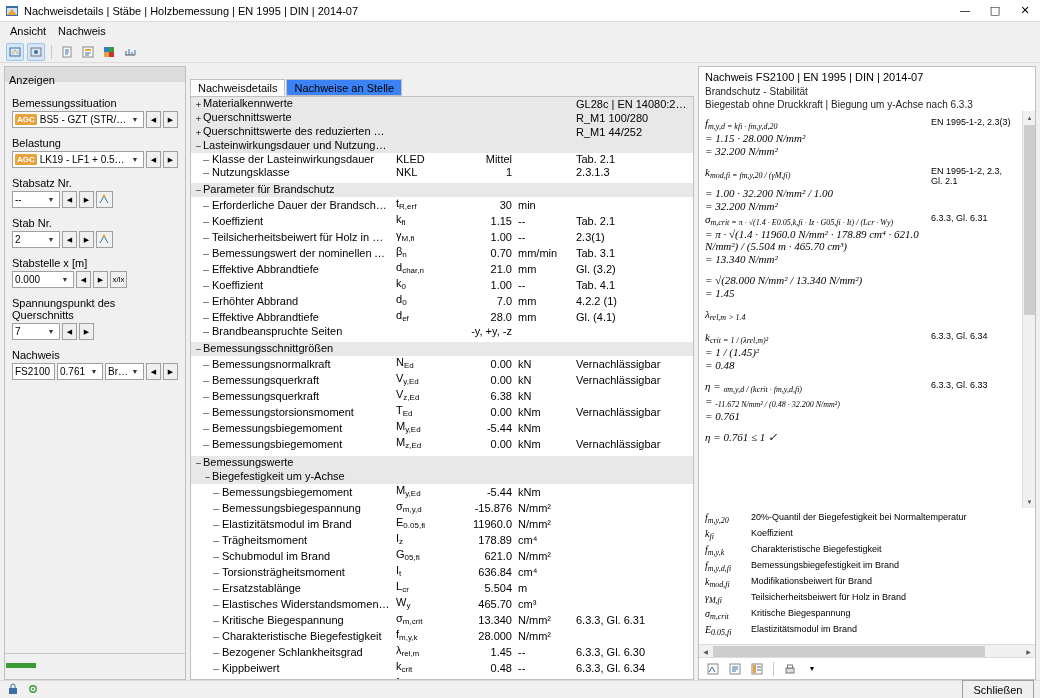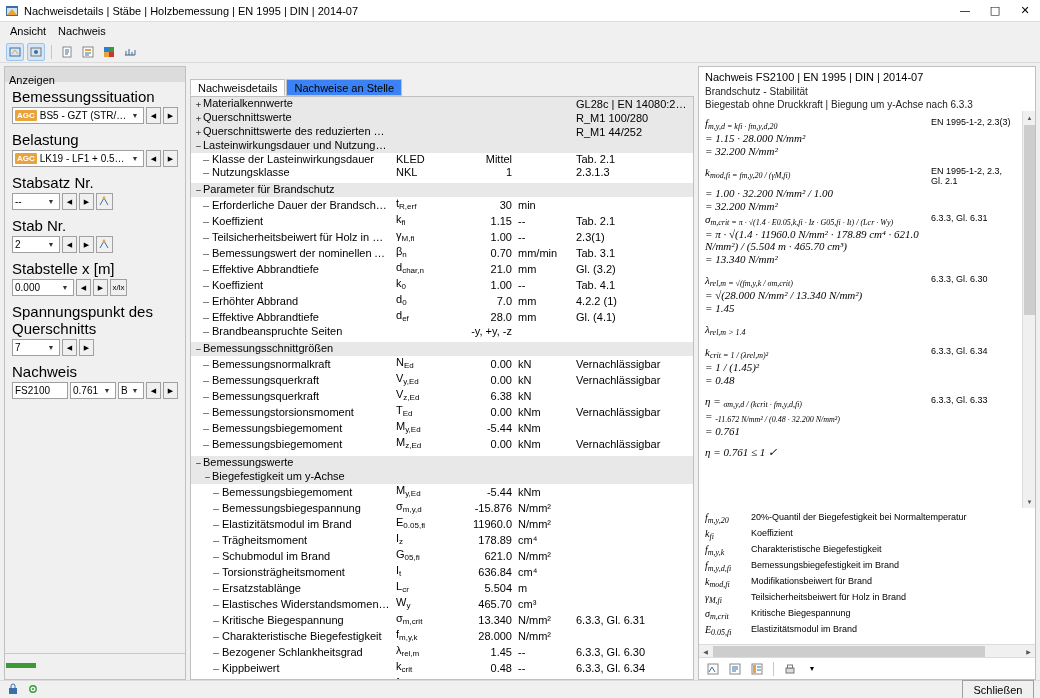--- a/index.html
+++ b/index.html
@@ -42,21 +42,21 @@
   
   .content { flex:1; display:flex; min-height:0; padding:0 0 0 0; }
 
   
   .leftpanel {
     width:182px; background:#f0f0f0; border:1px solid #c0c0c0; margin:3px 0 0 4px;
     display:flex; flex-direction:column; flex:none; position:relative;
   }
   .lp-head { background:#dcdcdc; height:15px; font-size:11px; padding:7px 4px; color:#000; }
   .lp-body { padding:6px 7px; }
-  .lbl { font-size:15px; color:#000; margin:0 0 2px 0; }
+  .lbl { font-size:11px; color:#000; margin:9px 0 2px 0; }
   .row { display:flex; align-items:center; gap:2px; margin-bottom:7px; }
   .combo {
     height:17px; background:#fff; border:1px solid #a0a0a0; display:flex; align-items:center;
     font-size:10px; padding:0 2px; overflow:hidden; white-space:nowrap; flex:1; min-width:0;
   }
   .combo .txt { overflow:hidden; text-overflow:ellipsis; white-space:nowrap; }
   .combo .arrow { margin-left:auto; width:12px; text-align:center; font-size:7px; color:#333; flex:none; }
   .tagbox { background:#e8a33d; color:#fff; font-size:8px; font-weight:bold; padding:1px 2px; margin-right:3px; border-radius:1px; flex:none; }
   .spin { width:15px; height:17px; border:1px solid #a0a0a0; background:#f0f0f0; display:flex;
           align-items:center; justify-content:center; font-size:7px; flex:none; }
@@ -276,21 +276,21 @@
           <div class="combo small">
             <span class="txt">7</span>
             <span class="arrow">▼</span>
           </div>
           <div class="spin">◀</div>
           <div class="spin">▶</div>
         </div>
 
         <div class="lbl">Nachweis</div>
         <div class="row">
-          <div class="combo" style="flex:none;width:56px">
+          <div class="combo" style="flex:none;width:43px">
             <span class="txt">FS2100</span>
           </div>
           <div class="combo" style="flex:none;width:46px">
             <span class="txt">0.761</span>
             <span class="arrow">▼</span>
           </div>
           <div class="combo">
             <span class="txt">Brandschutz - Sta…</span>
             <span class="arrow">▼</span>
           </div>
@@ -633,24 +633,20 @@
               <div class="formula-row">
                 <div class="fr-left eq ital">=  π · √(1.4 · 11960.0 N/mm² · 178.89 cm⁴ · 621.0 N/mm²) / (5.504 m · 465.70 cm³)</div>
                 <div class="fr-ref"></div>
               </div>
               <div class="formula-row">
                 <div class="fr-left eq ital">=  13.340 N/mm²</div>
                 <div class="fr-ref"></div>
               </div>
             </div>
             <div style="margin-bottom:9px">
-              <div class="formula-row">
-                <div class="fr-left eq ital">λ<span class="sub">rel,m  =  √(f</span><span class="sub">m,y,k / σ</span><span class="sub">m,crit)</span></div>
-                <div class="fr-ref">6.3.3, Gl. 6.30</div>
-              </div>
               <div class="formula-row">
                 <div class="fr-left eq ital">=  √(28.000 N/mm² / 13.340 N/mm²)</div>
                 <div class="fr-ref"></div>
               </div>
               <div class="formula-row">
                 <div class="fr-left eq ital">=  1.45</div>
                 <div class="fr-ref"></div>
               </div>
             </div>
             <div style="margin-bottom:9px">

